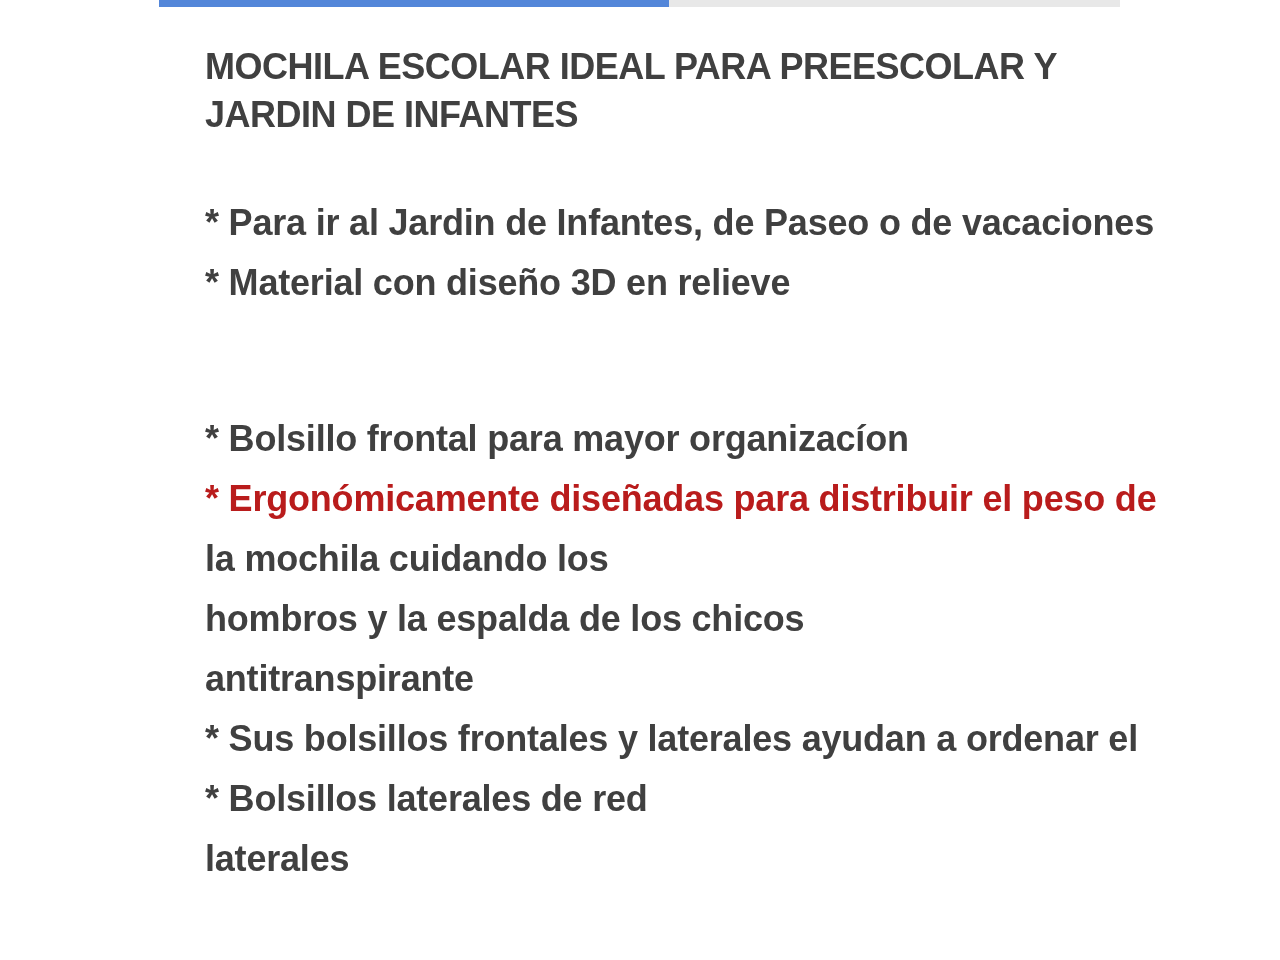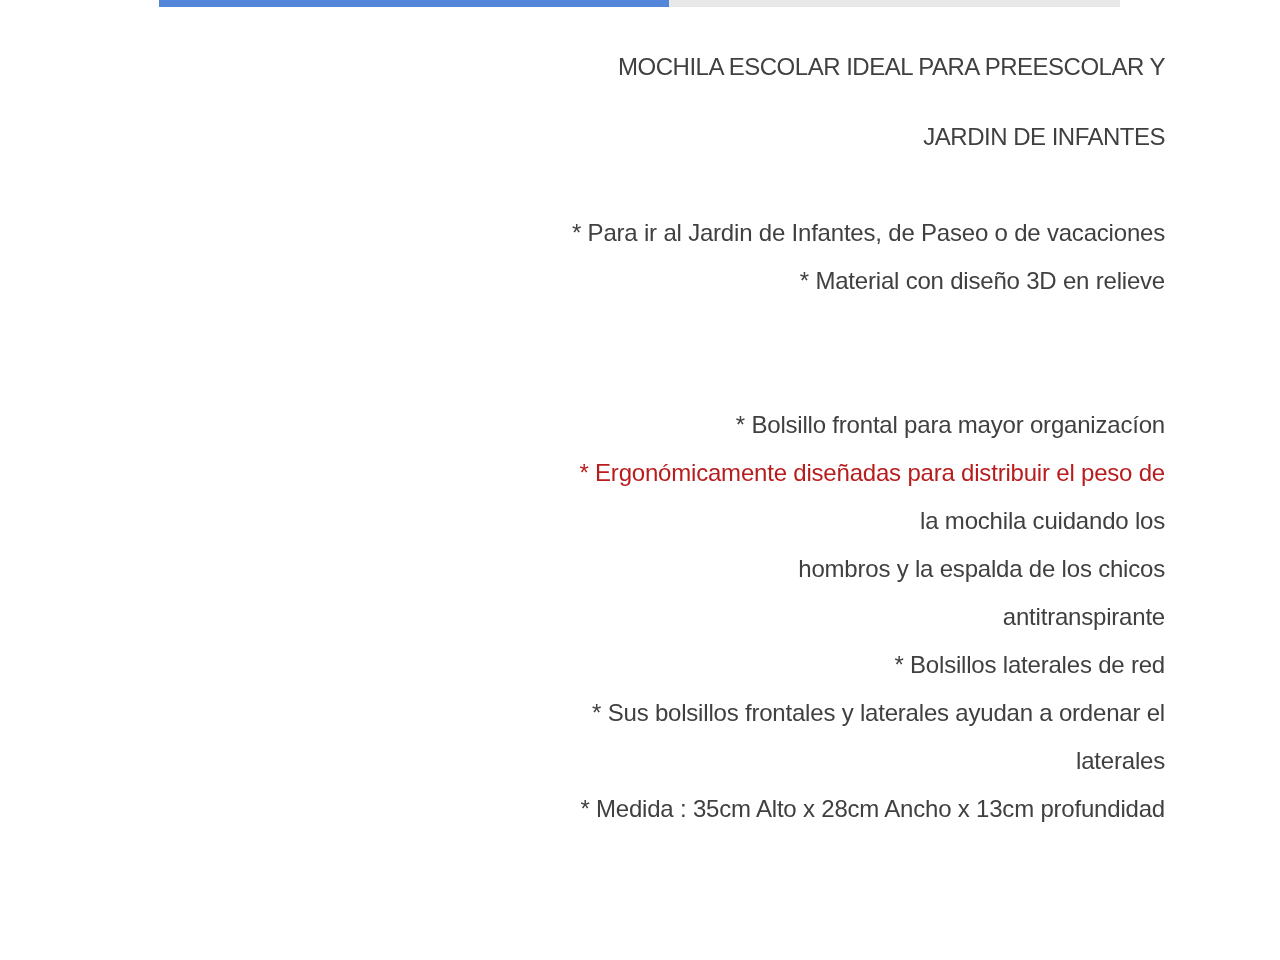--- a/index.html
+++ b/index.html
@@ -41,52 +41,51 @@
   
   .description {
     position: absolute;
     top: 43px;
     left: 205px;
     width: 960px;
   }
   .line {
     height: 48px;
     line-height: 48px;
-    font-size: 24px;
-    font-weight: 400;
+    font-size: 36px;
+    font-weight: 700;
     color: #404040;
     white-space: pre;
-    text-align: right;
   }
   .line.heading,
   .line.section-heading {
     letter-spacing: -0.5px;
   }
   .line.body {
     letter-spacing: -0.2px;
+    margin-top: 12px;
   }
 </style>
 </head>
 <body>
 
 <div class="progress-bar">
   <div class="progress-filled" style="background: rgb(83, 134, 217);"></div>
   <div class="progress-track" style="background: rgb(232, 232, 232);"></div>
 </div>
 
 <div class="description">
     <div class="line heading" style="color: rgb(64, 64, 64);">MOCHILA ESCOLAR IDEAL PARA PREESCOLAR Y</div>
-    <div class="line heading" style="color: rgb(64, 64, 64); margin-top: 22px;">JARDIN DE INFANTES</div>
+    <div class="line heading" style="color: rgb(64, 64, 64);">JARDIN DE INFANTES</div>
     <div class="line blank" style="color: rgb(64, 64, 64);">&nbsp;</div>
     <div class="line body" style="color: rgb(64, 64, 64);">* Para ir al Jardin de Infantes, de Paseo o de vacaciones</div>
     <div class="line body" style="color: rgb(64, 64, 64);">* Material con diseño 3D en relieve</div>
     <div class="line blank" style="color: rgb(64, 64, 64);">&nbsp;</div>
     <div class="line blank" style="color: rgb(64, 64, 64);">&nbsp;</div>
     <div class="line body" style="color: rgb(64, 64, 64);">* Bolsillo frontal para mayor organizacíon</div>
     <div class="line body" style="color: #b91c1c;">* Ergonómicamente diseñadas para distribuir el peso de</div>
     <div class="line body" style="color: rgb(64, 64, 64);">la mochila cuidando los</div>
     <div class="line body" style="color: rgb(64, 64, 64);">hombros y la espalda de los chicos</div>
     <div class="line body" style="color: rgb(64, 64, 64);">antitranspirante</div>
+    <div class="line body" style="color: rgb(64, 64, 64);">* Sus bolsillos frontales y laterales ayudan a ordenar el</div>
     <div class="line body" style="color: rgb(64, 64, 64);">* Bolsillos laterales de red</div>
-    <div class="line body" style="color: rgb(64, 64, 64);">* Sus bolsillos frontales y laterales ayudan a ordenar el</div>
     <div class="line body" style="color: rgb(64, 64, 64);">laterales</div>
-    <div class="line body" style="color: rgb(64, 64, 64);">* Medida : 35cm Alto x 28cm Ancho x 13cm profundidad</div>
   </div>
 
 </body></html>

